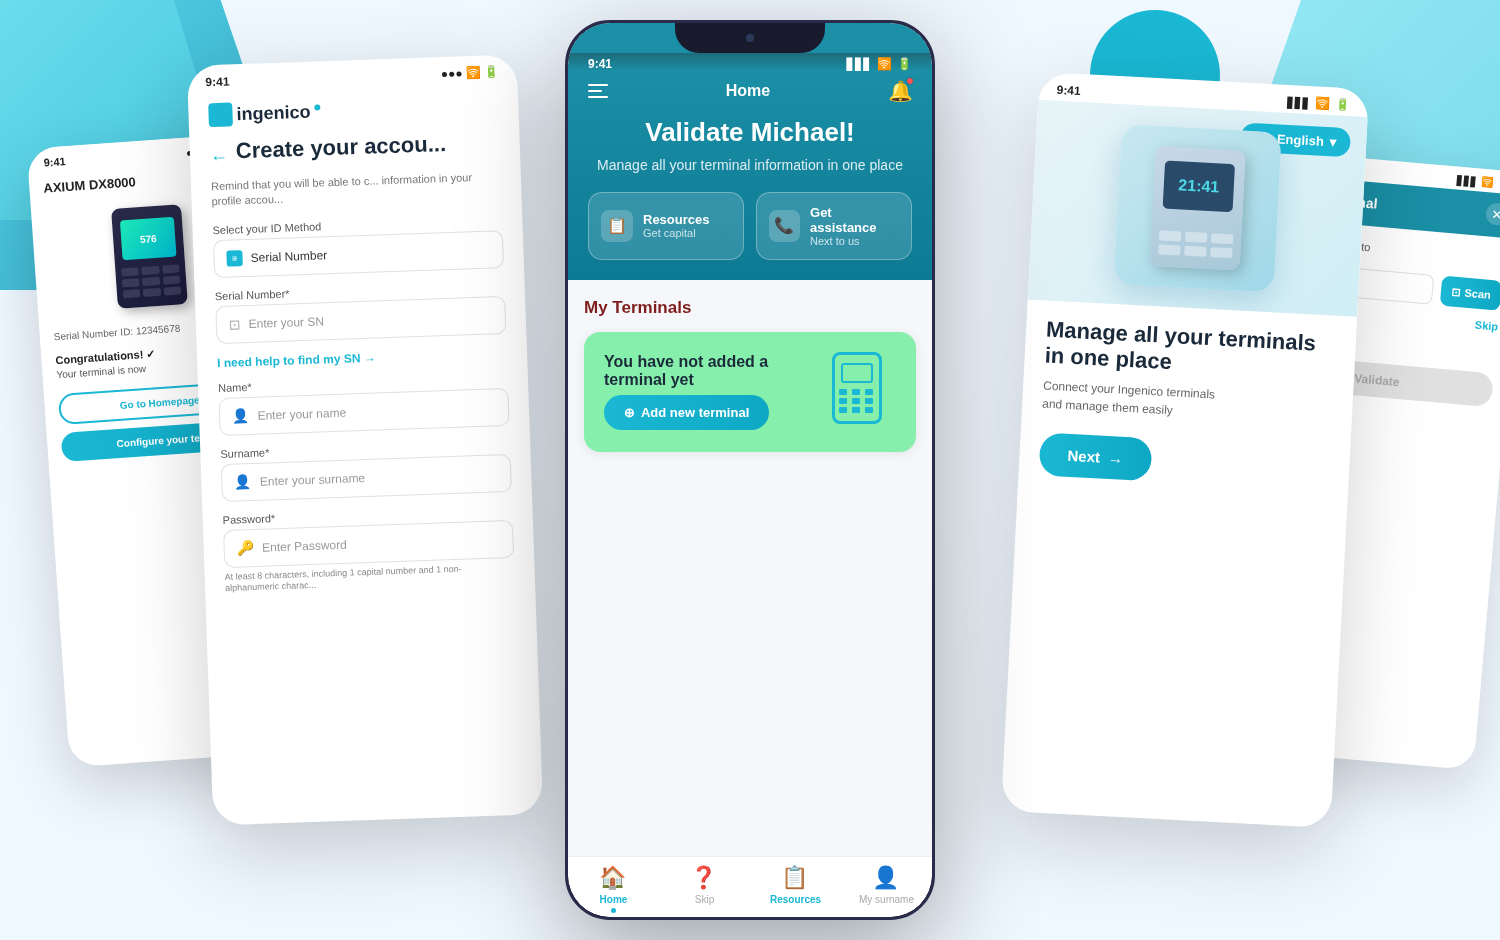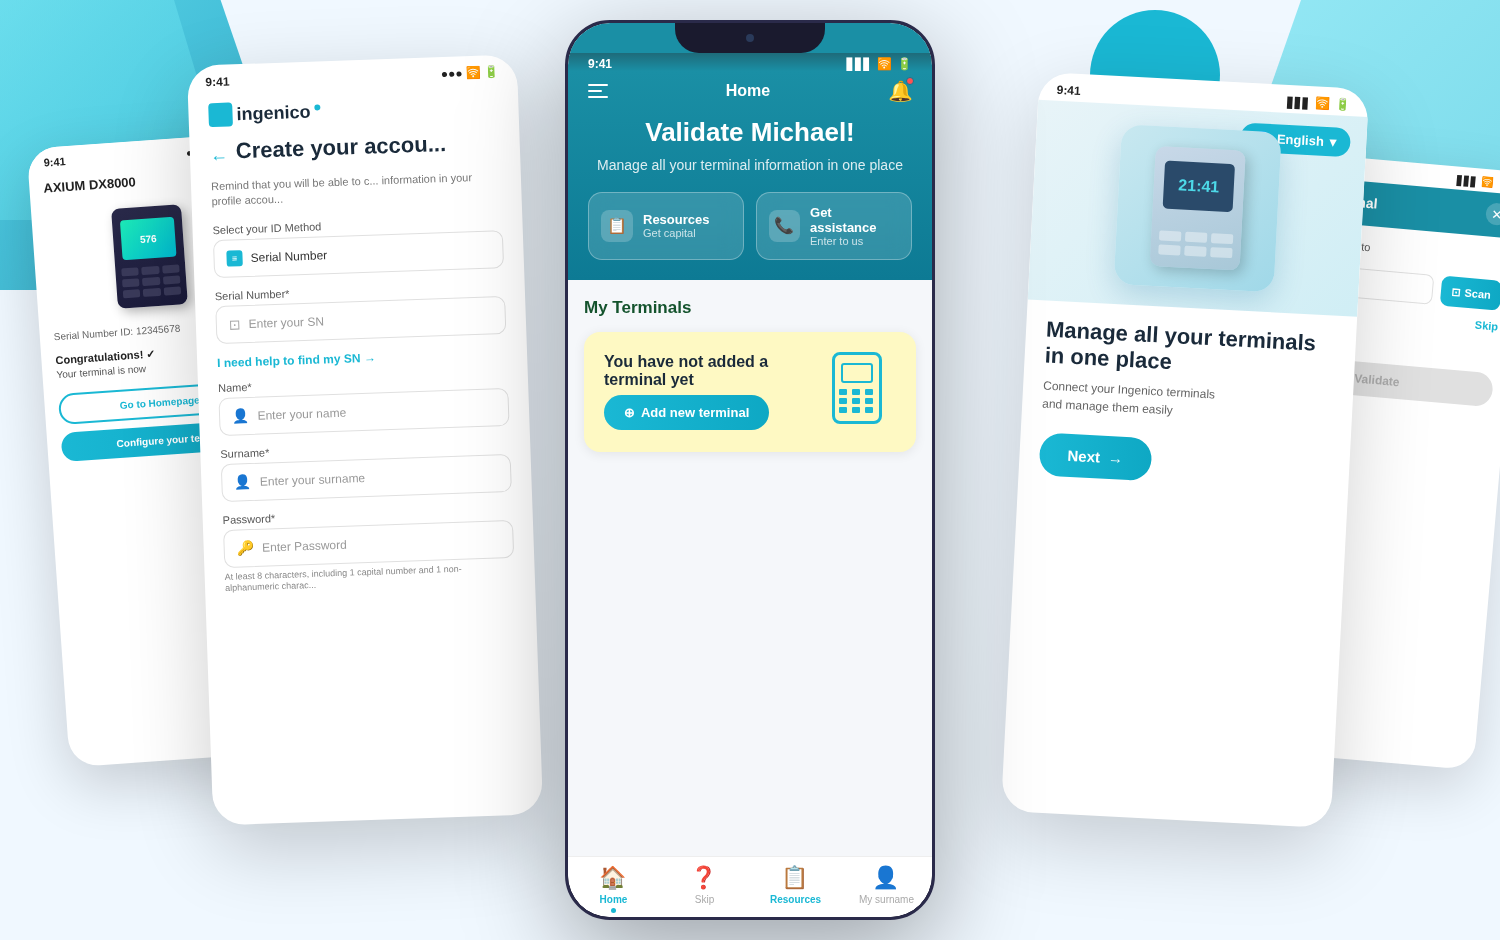--- a/index.html
+++ b/index.html
@@ -433,25 +433,25 @@
     
     .main-content {
       flex: 1;
       background: #f5f7fa;
       padding: 18px 16px;
       overflow: hidden;
     }
     .terminals-section-title {
       font-size: 17px;
       font-weight: 800;
-      color: #14532d;
+      color: #7f1d1d;
       margin-bottom: 14px;
     }
     .terminal-card {
-      background: #fef9c3;
+      background: #86efac;
       border-radius: 16px;
       padding: 20px;
       box-shadow: 0 2px 12px rgba(0,0,0,0.08);
       display: flex;
       align-items: center;
       gap: 16px;
       margin-bottom: 16px;
     }
     .terminal-card-text {
       flex: 1;
@@ -933,21 +933,21 @@
             <div class="quick-btn-icon">📋</div>
             <div class="quick-btn-text">
               <div class="btn-label">Resources</div>
               <div class="btn-sub">Get capital</div>
             </div>
           </div>
           <div class="quick-btn">
             <div class="quick-btn-icon">📞</div>
             <div class="quick-btn-text">
               <div class="btn-label">Get assistance</div>
-              <div class="btn-sub">Enter to us</div>
+              <div class="btn-sub">Next to us</div>
             </div>
           </div>
         </div>
       </div>
 
       <div class="main-content">
         <div class="terminals-section-title">My Terminals</div>
         <div class="terminal-card">
           <div class="terminal-card-text">
             <div class="terminal-card-title">You have not added a terminal yet</div>

